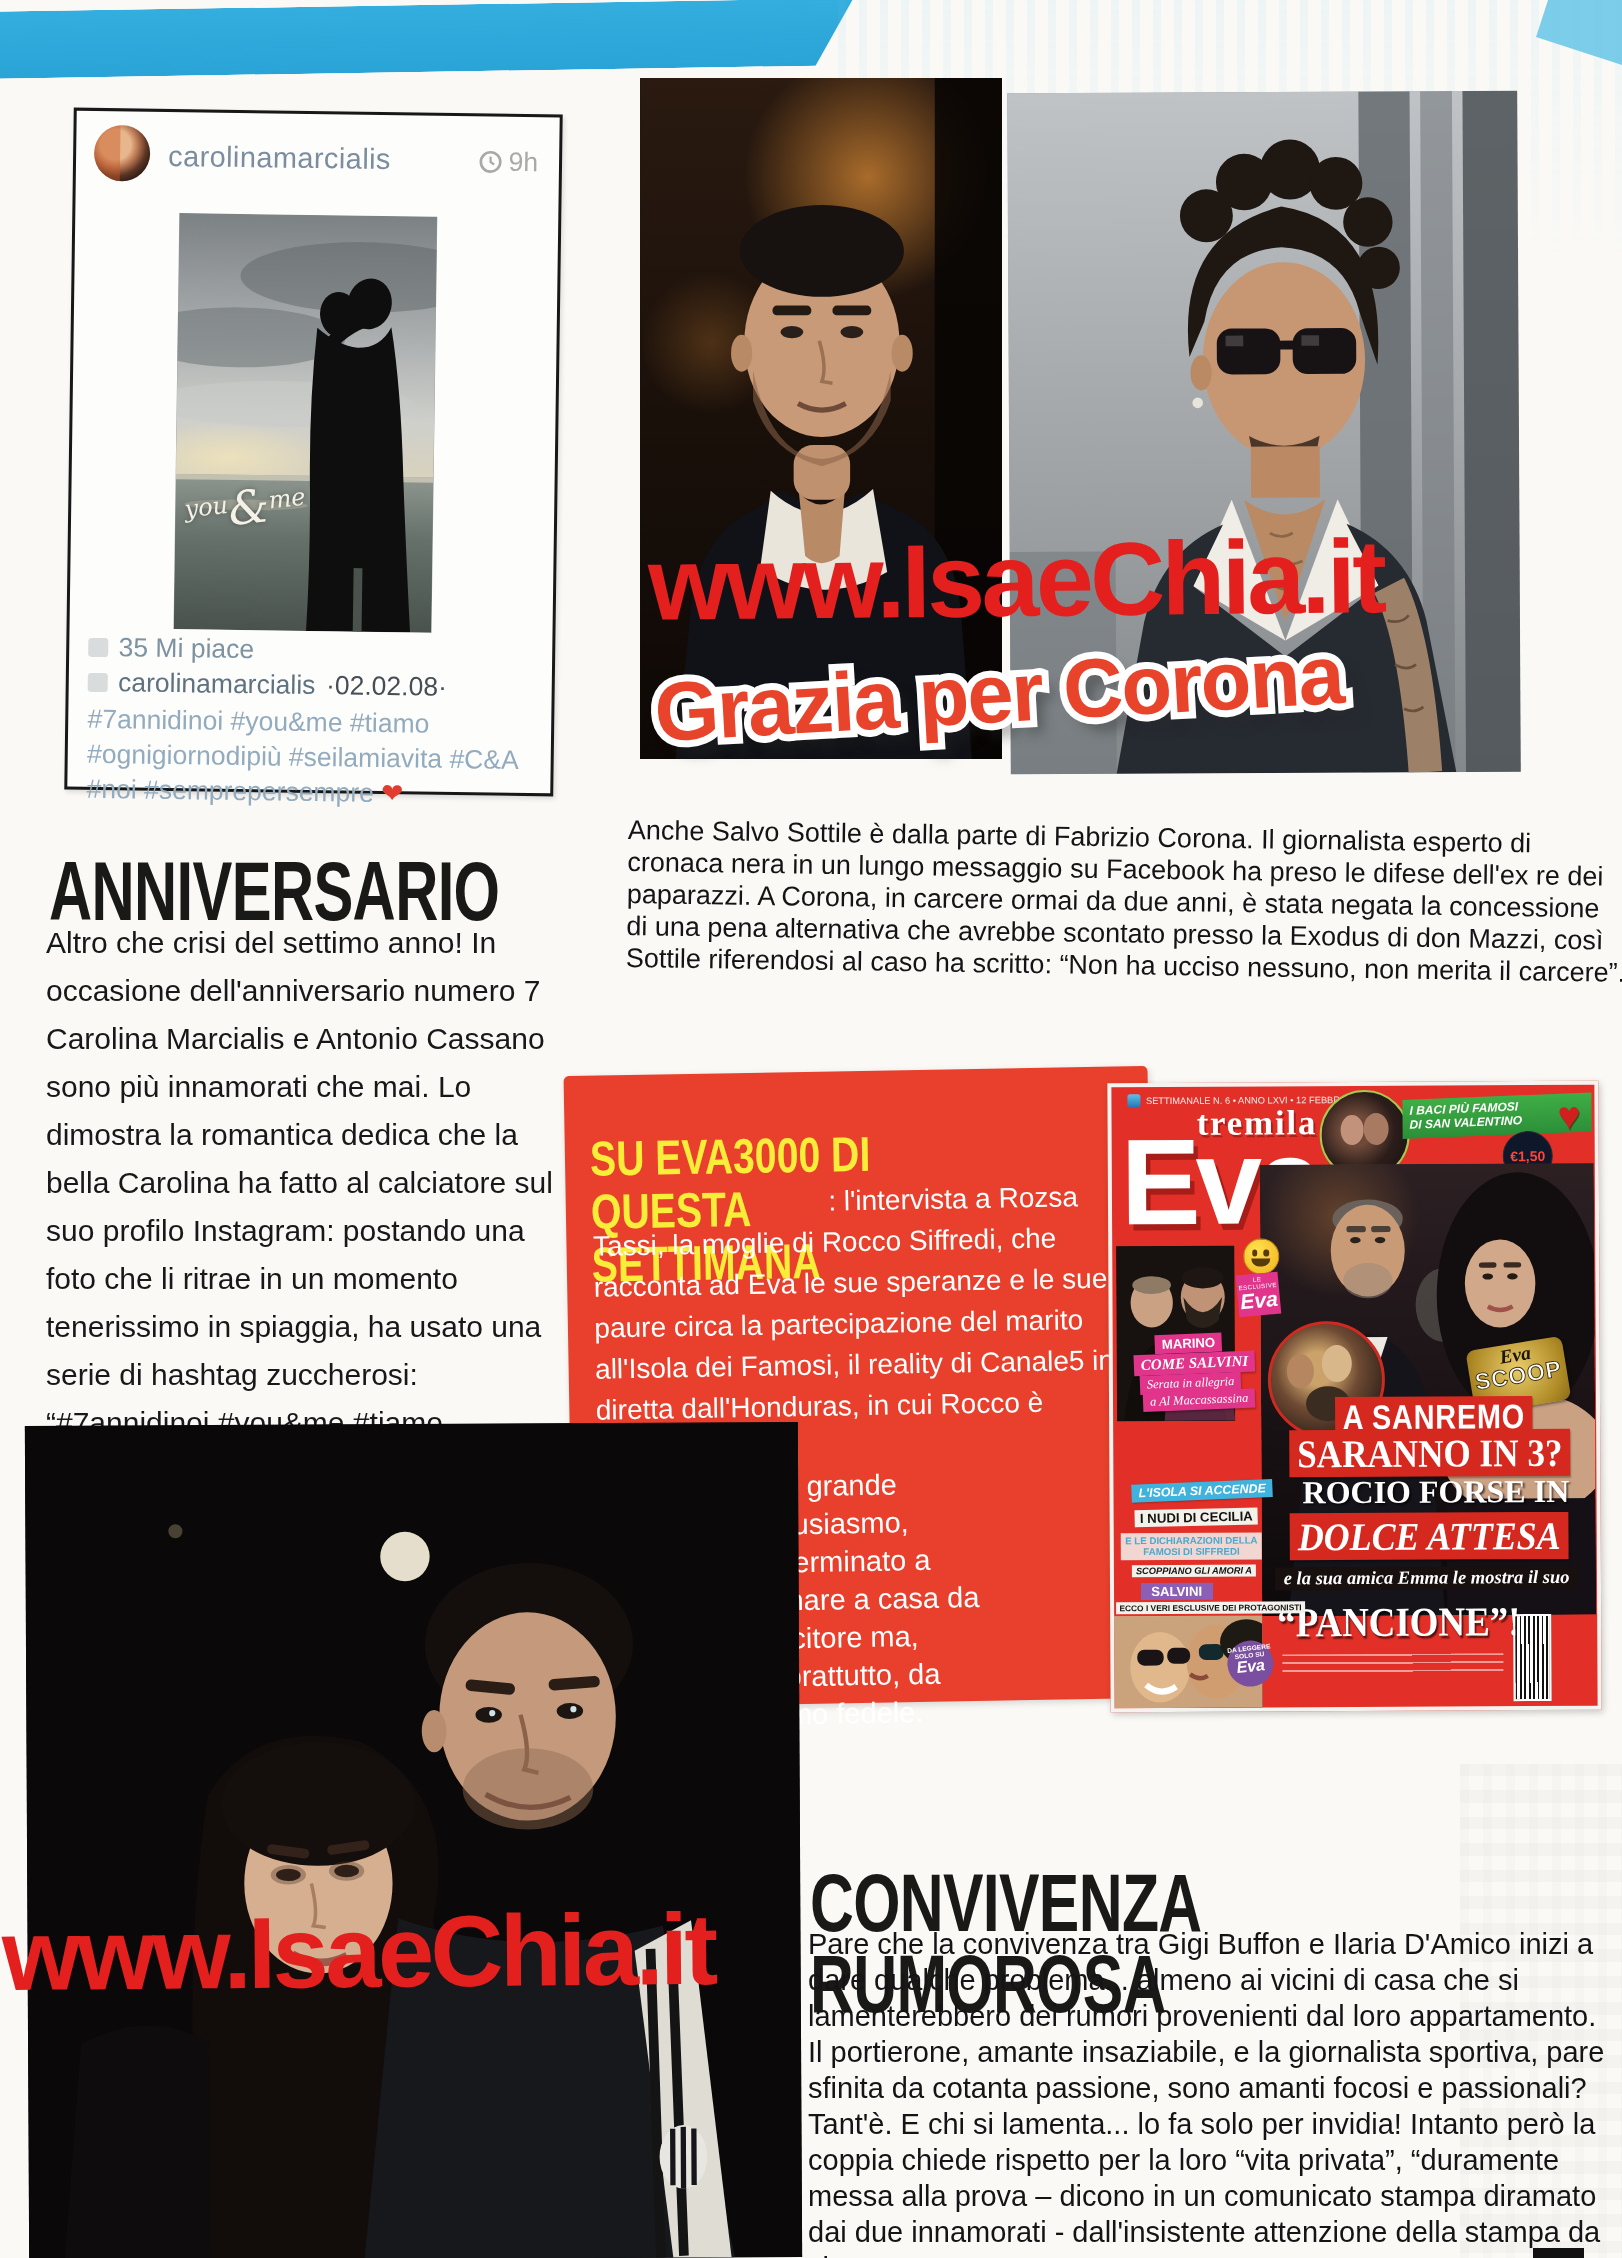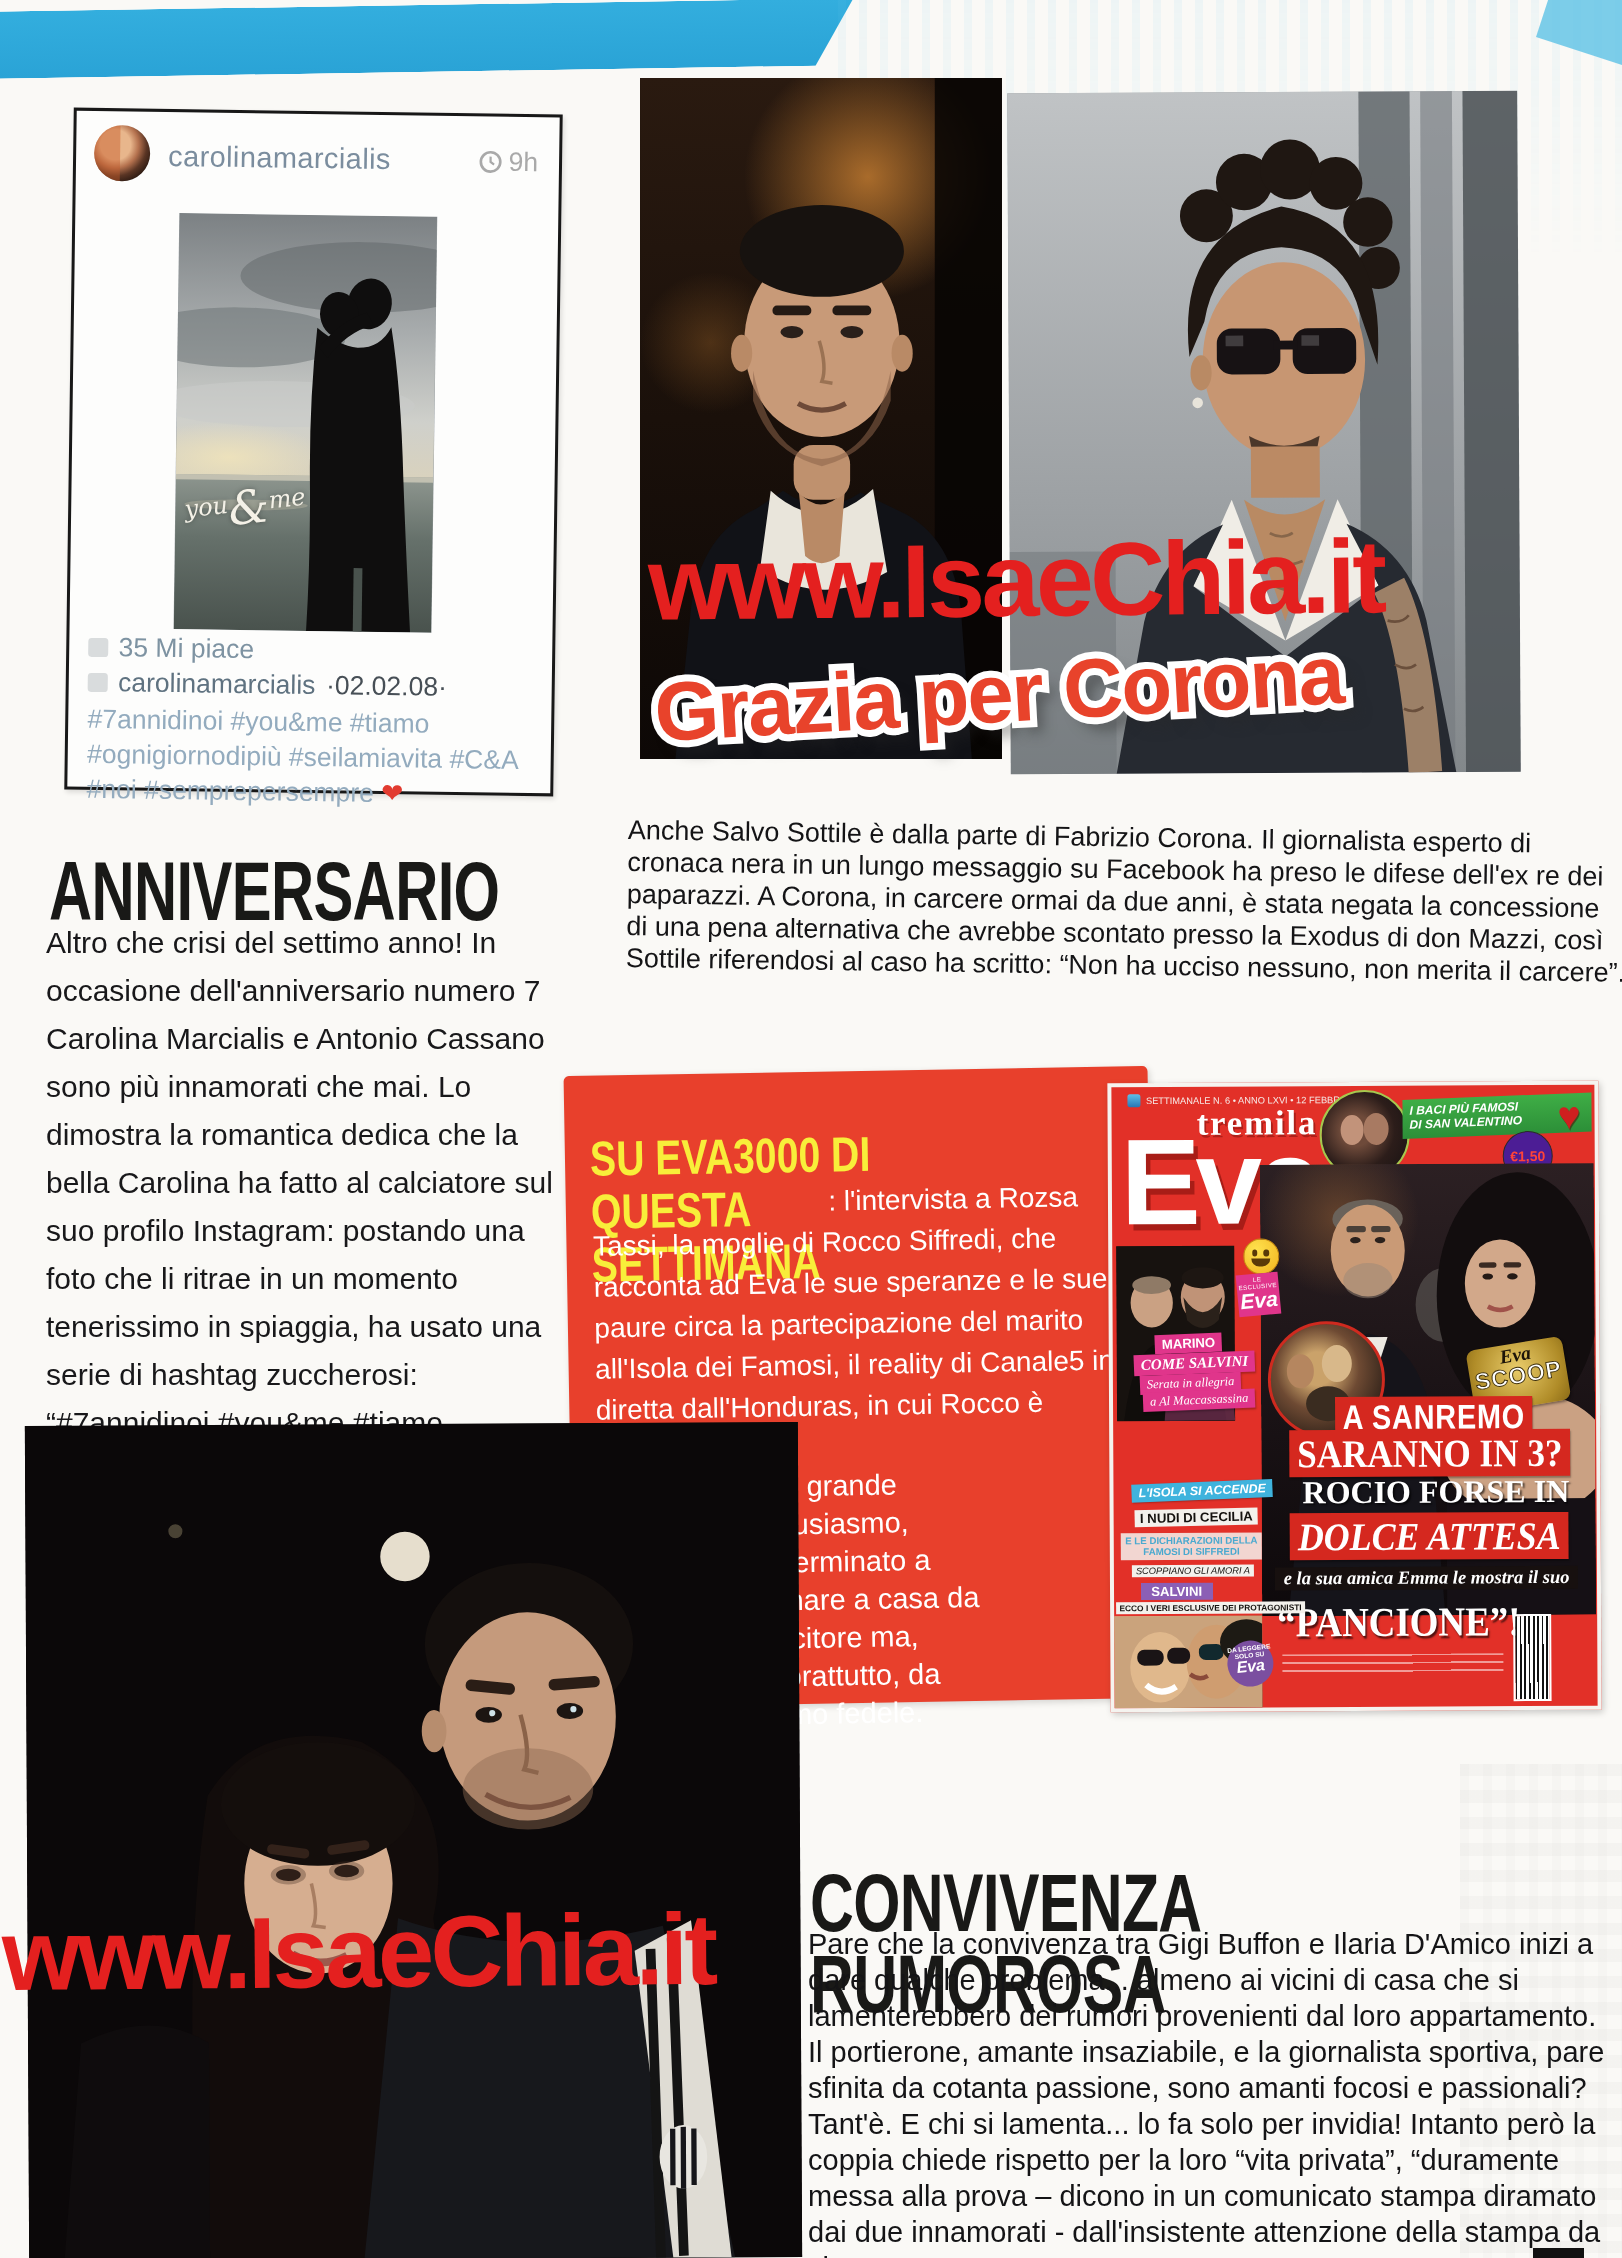--- a/index.html
+++ b/index.html
@@ -72,21 +72,21 @@
       color:#fff;letter-spacing:1.8px;text-shadow:1.8px 2.6px 0 rgba(120,15,10,.5);}
   .cov-eva{left:8.8px;top:34px;font-weight:bold;font-size:122px;line-height:1;color:#fff;letter-spacing:-5.3px;
       text-shadow:4.4px 6.2px 0 rgba(120,14,10,.55);transform:scaleX(.98);transform-origin:left top;}
   .cov-kiss{left:208px;top:4.4px;width:86px;height:86px;border-radius:50%;border:2.6px solid #a6c84e;overflow:hidden;
       background:radial-gradient(circle at 40% 45%,#6e4a3a 0 22%,#2c1d1a 55%,#141011 100%);}
   .cov-kiss i{position:absolute;display:block;background:#c2937a;border-radius:50%;}
   .cov-green{left:291px;top:10.6px;width:189px;height:39px;background:linear-gradient(#3fae46,#2c8f38);
       transform:skewY(-2deg);color:#fff;font-weight:bold;font-style:italic;font-size:12px;line-height:14px;
       padding:4.4px 7px;box-sizing:border-box;white-space:pre-line;}
   .cov-heart{left:446px;top:8.8px;font-size:39px;color:#cf1f1f;text-shadow:0.9px 1.8px 0 rgba(80,0,0,.5);}
-  .cov-price{left:391px;top:46px;width:48px;height:48px;border-radius:50%;background:#4c1d95;color:#ff4438;
+  .cov-price{left:391px;top:46px;width:48px;height:48px;border-radius:50%;background:#0f172a;color:#ff4438;
       font-weight:bold;font-size:14px;display:flex;align-items:center;justify-content:center;
       border:1.8px solid #2a2a2a;}
   .cov-mainphoto{left:148px;top:78px;width:334px;height:452px;overflow:hidden;}
   .cov-marino{left:3.5px;top:159px;width:118px;height:175px;overflow:hidden;background:#17120f;}
   .pinkstrip{background:#e0358b;color:#fff;text-align:center;transform:rotate(-2deg);padding:1.8px 7px;
       font-family:"Liberation Serif",serif;white-space:nowrap;box-shadow:0.9px 1.8px 1.8px rgba(0,0,0,.25);}
   .cov-m1{left:42px;top:247px;font-weight:bold;font-size:13.2px;font-family:"Liberation Sans",sans-serif;}
   .cov-m2{left:21px;top:266px;font-weight:bold;font-style:italic;font-size:15px;}
   .cov-m3{left:26.5px;top:287px;font-style:italic;font-size:12.4px;}
   .cov-m4{left:30px;top:304px;font-style:italic;font-size:12.4px;}
@@ -114,21 +114,21 @@
   .cov-h4{left:176px;top:427px;font-family:"Liberation Serif",serif;font-weight:bold;font-style:italic;font-size:39px;transform:scaleX(.92);transform-origin:left top;}
   .cov-h5{left:161px;top:481px;font-family:"Liberation Serif",serif;font-style:italic;font-weight:bold;font-size:18.5px;}
   .cov-h6{left:163px;top:512px;font-family:"Liberation Serif",serif;font-weight:bold;font-size:41px;color:#fff;
       text-shadow:1.8px 2.6px 1.8px rgba(0,0,0,.65);white-space:nowrap;transform:scaleX(.9);transform-origin:left top;}
   .cov-isola{left:17.6px;top:395px;background:#3fb3dd;color:#fff;font-style:italic;font-weight:bold;font-size:12.4px;
       padding:1.8px 7px;transform:rotate(-2deg);white-space:nowrap;box-shadow:0.9px 0.9px 1.8px rgba(0,0,0,.3);}
   .cov-nudi{left:21px;top:422px;background:#f3f1ec;color:#15120f;font-weight:bold;font-size:13.2px;padding:0.9px 5.3px;
       transform:rotate(-1deg);white-space:nowrap;}
   .cov-dich{left:7px;top:446px;background:rgba(245,243,238,.85);color:#4aa9cf;font-weight:bold;font-size:9.7px;
       line-height:11.5px;padding:1.8px 4.4px;white-space:pre-line;text-align:center;}
-  .cov-scop{left:17.6px;top:478px;background:#f3f1ec;color:#15120f;font-style:italic;font-weight:normal;font-size:9.3px;padding:0.9px 4.4px;white-space:nowrap;}
+  .cov-scop{left:17.6px;top:478px;background:#f3f1ec;color:#15120f;font-style:italic;font-weight:bold;font-size:9.3px;padding:0.9px 4.4px;white-space:nowrap;}
   .cov-viol{left:26.5px;top:496px;background:#8b5fb5;color:#fff;font-weight:bold;font-size:13.2px;padding:0.9px 10.6px;white-space:nowrap;}
   .cov-fid{left:1.8px;top:515px;background:#f3f1ec;color:#15120f;font-weight:bold;font-size:8.4px;padding:0.9px 3.5px;white-space:nowrap;}
   .cov-kiss2{left:0px;top:529px;width:148px;height:92px;overflow:hidden;
       background:linear-gradient(120deg,#d8b187 0 35%,#c79b6e 60%,#8a6848);}
   .cov-read{left:113px;top:554px;width:46px;height:46px;border-radius:50%;background:#7b4fa0;color:#fff;
       text-align:center;padding-top:4.4px;box-sizing:border-box;transform:rotate(-6deg);}
   .cov-read .r1{font-size:6.6px;font-weight:bold;display:block;}
   .cov-read .r2{font-size:6.6px;font-weight:bold;display:block;}
   .cov-read .r3{font-size:16px;font-weight:bold;font-style:italic;line-height:1;display:block;}
   .cov-barcode{left:399px;top:529px;width:34px;height:83px;background:

